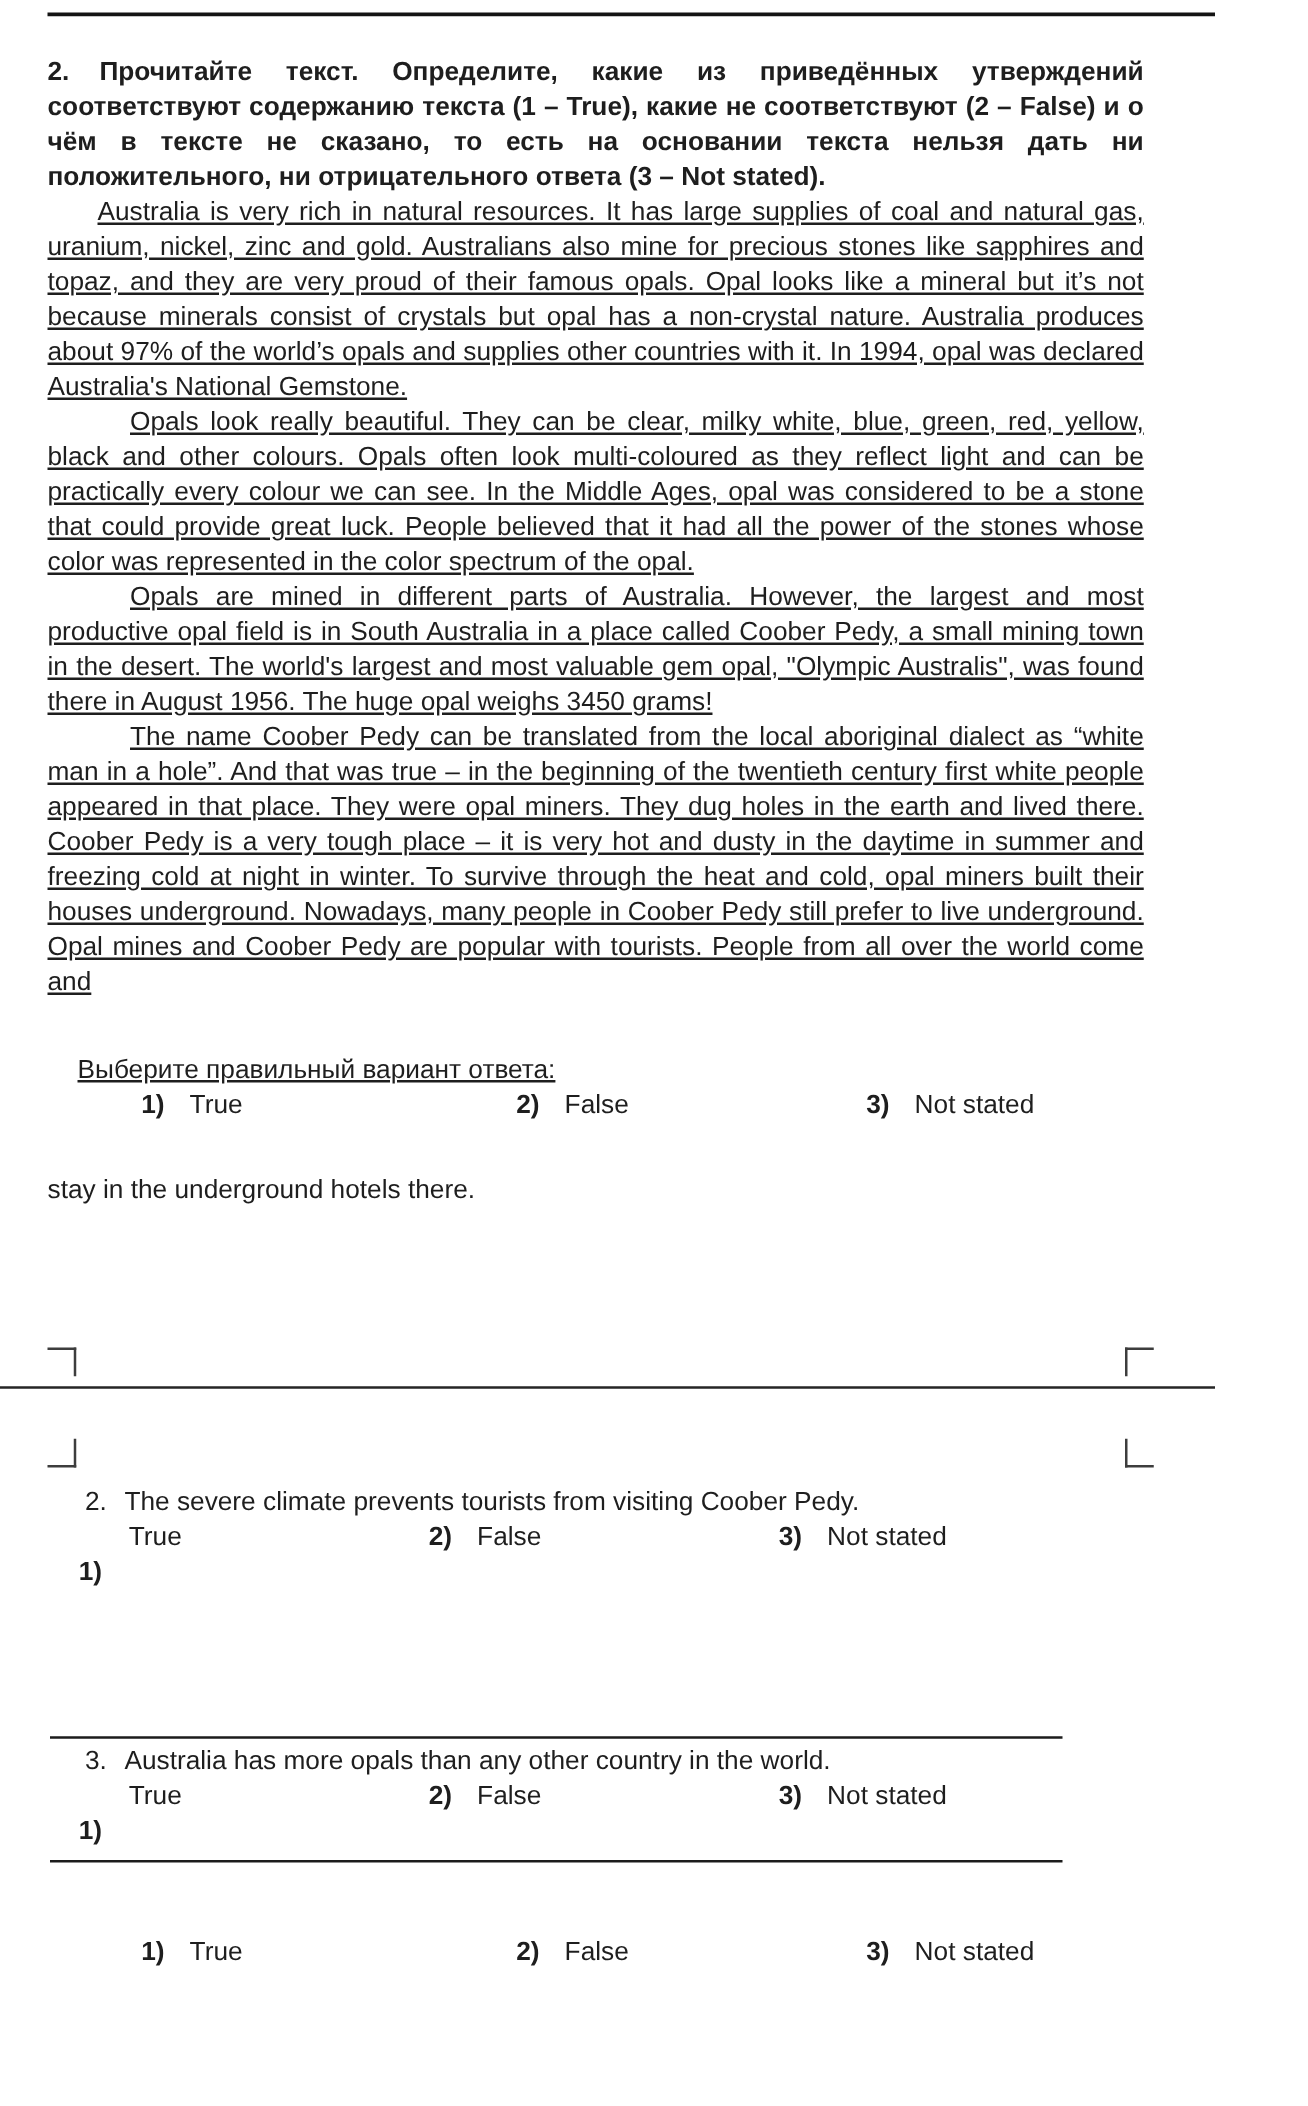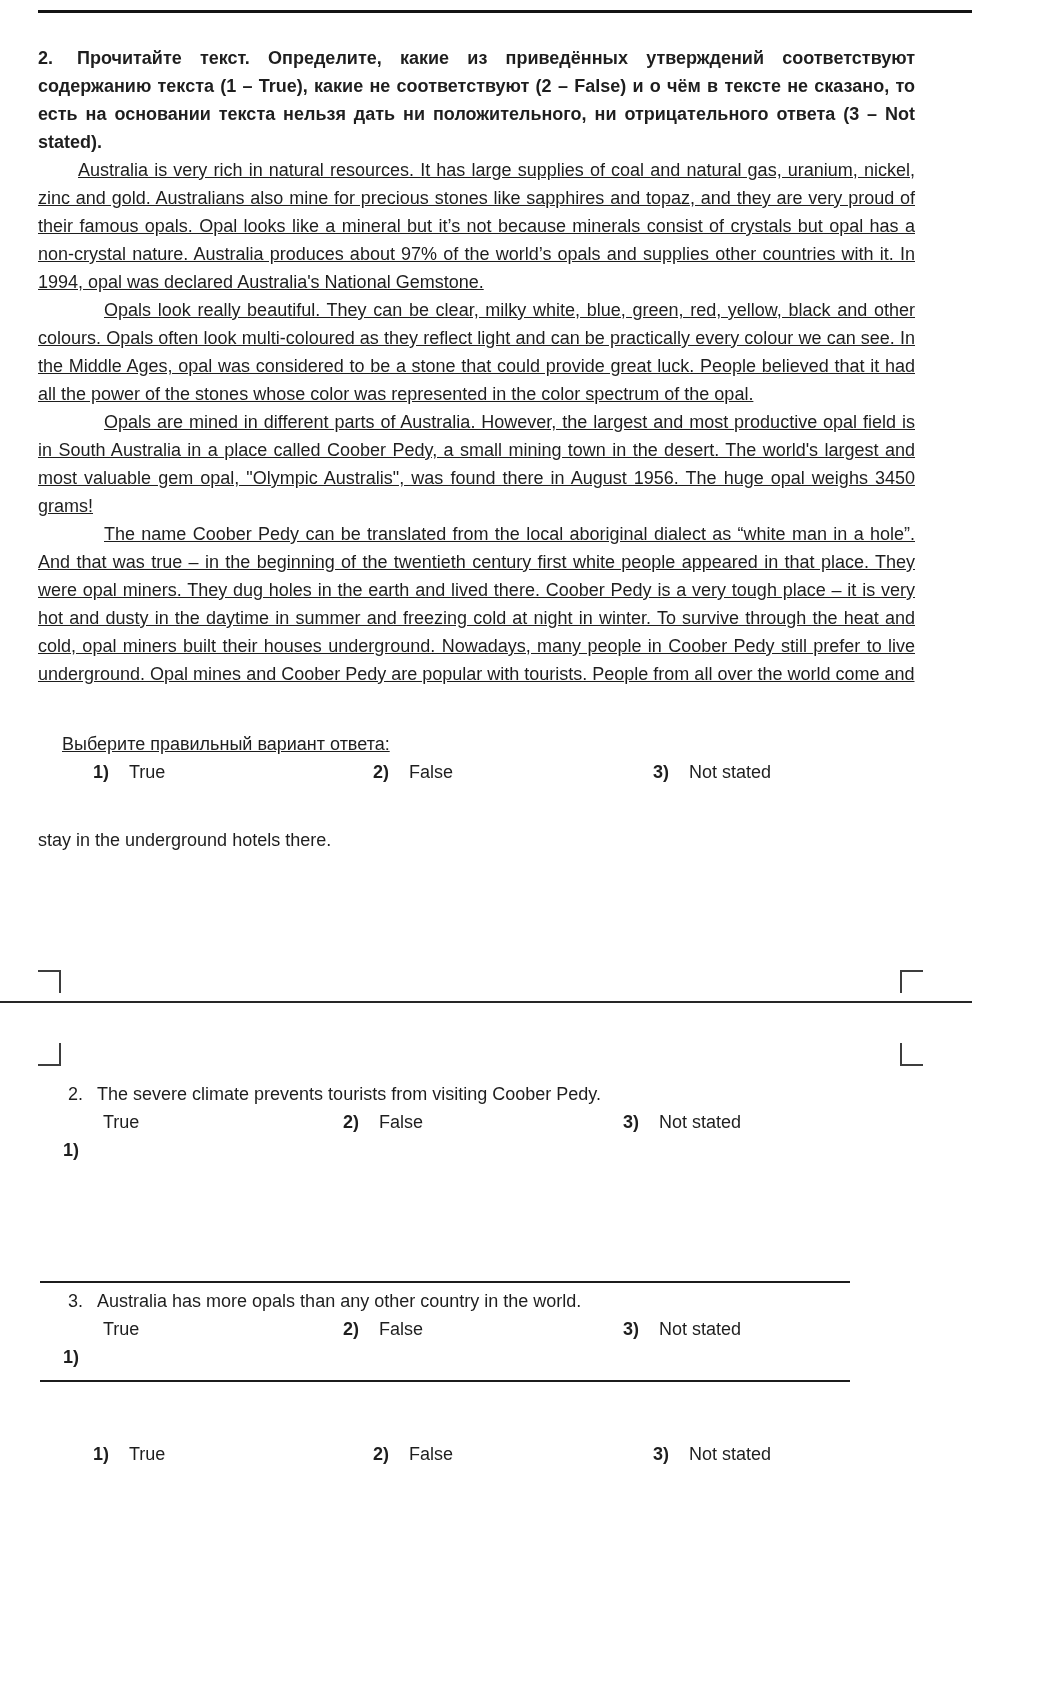--- a/index.html
+++ b/index.html
@@ -2,21 +2,21 @@
 <html><head>
 <meta charset="utf-8">
 <style>
   * { margin:0; padding:0; box-sizing:border-box; }
   html,body { background:#ffffff; }
   .sheet {
     position:relative;
     width:1046px; height:1685px;
     background:#ffffff;
     font-family:"Liberation Sans", sans-serif;
-    font-size:18px; line-height:28px;
+    font-size:21px; line-height:28px;
     color:#1e1e1e;
     overflow:hidden;
   }
   .top-rule {
     position:absolute; top:10px; left:38px;
     width:934px; height:3px; background:#141414;
   }
   .text-col { padding:44px 131px 0 38px; }
   .instruction { font-weight:bold; text-align:justify; }
   .instruction .task-num { display:inline-block; margin-right:24px; }
@@ -25,29 +25,29 @@
   p.indent-lg { text-indent:66px; }
   .answers-heading { margin-top:42px; margin-left:24px; }
   .answers-heading span { text-decoration:underline; }
   .q-line { }
   .q1 .q-line, .q4 .q-line { margin-left:37px; }
   .q-num { display:inline-block; margin-right:12px; }
   .opts { display:flex; }
   .opts-a { margin-left:55px; }
   .opts-b { margin-left:65px; }
   .opt  { display:inline-block; }
-  .opts-a .opt { width:280px; }
+  .opts-a .opt { width:280px;margin-left:20px; }
   .opts-b .opt1 { width:240px; }
   .opts-b .opt2 { width:280px; }
   .opt b, .opt-last b { margin-right:20px; font-weight:bold; }
   .stray { margin-left:25px; font-weight:bold; }
   .continuation { margin-top:40px; }
 
   
-  .page2 { position:absolute; top:970px; left:0; width:1046px; }
+  .page2 { position:absolute; top:1078px; left:0; width:1046px; }
   .pagebreak { position:relative; height:110px; }
   .corner { position:absolute; width:23px; height:23px; border:0 solid #3d3d3d; }
   .c-p1-left  { left:38px;  top:0;    border-top-width:2px;    border-right-width:2px; }
   .c-p1-right { left:900px; top:0;    border-top-width:2px;    border-left-width:2px; }
   .divider { position:absolute; top:31px; left:0; width:972px; height:2px; background:#262626; }
   .c-p2-left  { left:38px;  top:73px; border-bottom-width:2px; border-right-width:2px; }
   .c-p2-right { left:900px; top:73px; border-bottom-width:2px; border-left-width:2px; }
 
   .text-col2 { padding:0 131px 0 38px; }
   .q2 .q-line, .q3 .q-line { margin-left:30px; }

